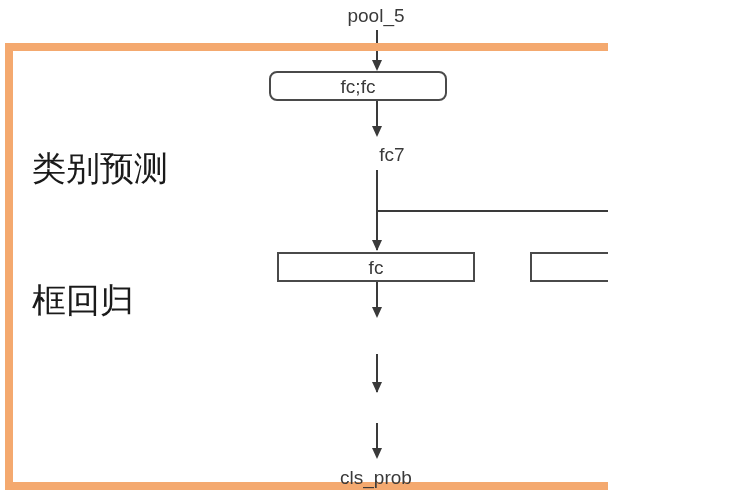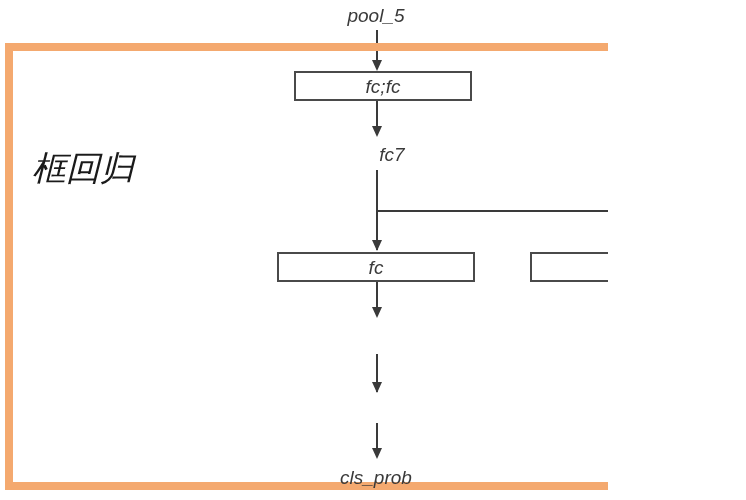--- a/index.html
+++ b/index.html
@@ -10,21 +10,20 @@
   body {
     font-family: "Liberation Sans", "DejaVu Sans", sans-serif;
   }
 
   #canvas {
     position: relative;
     width: 608px;
     height: 500px;
     background: #ffffff;
     overflow: hidden;
-    font-style: italic;
   }
 
   
   .group-frame {
     position: absolute;
     left: 5px;
     top: 43px;
     width: 735px;
     height: 447px;
     border: 8px solid #f4a96f;
@@ -104,24 +103,25 @@
 <div id="canvas">
 
   <div class="flow-label" style="left:376px; top:6px;">pool_5</div>
 
   <div class="vline" style="left:376px; top:30px; height:34px;"></div>
   <div class="arrowhead" style="left:372px; top:60px;"></div>
 
   <div class="group-frame"></div>
 
   <div class="group-caption">
+    <span class="cap-line">类别预测</span>
     <span class="cap-line">框回归</span>
   </div>
 
-  <div class="node-box" style="left:294px; top:71px; width:178px; height:30px;">
+  <div class="node-box" style="left:269px; top:71px; width:178px; height:30px;border-radius:8px;">
     <span class="node-label">fc;fc</span>
   </div>
 
   <div class="vline" style="left:376px; top:101px; height:30px;"></div>
   <div class="arrowhead" style="left:372px; top:126px;"></div>
 
   <div class="flow-label" style="left:392px; top:145px;">fc7</div>
 
   <div class="vline" style="left:376px; top:170px; height:80px;"></div>
   <div class="arrowhead" style="left:372px; top:240px;"></div>

